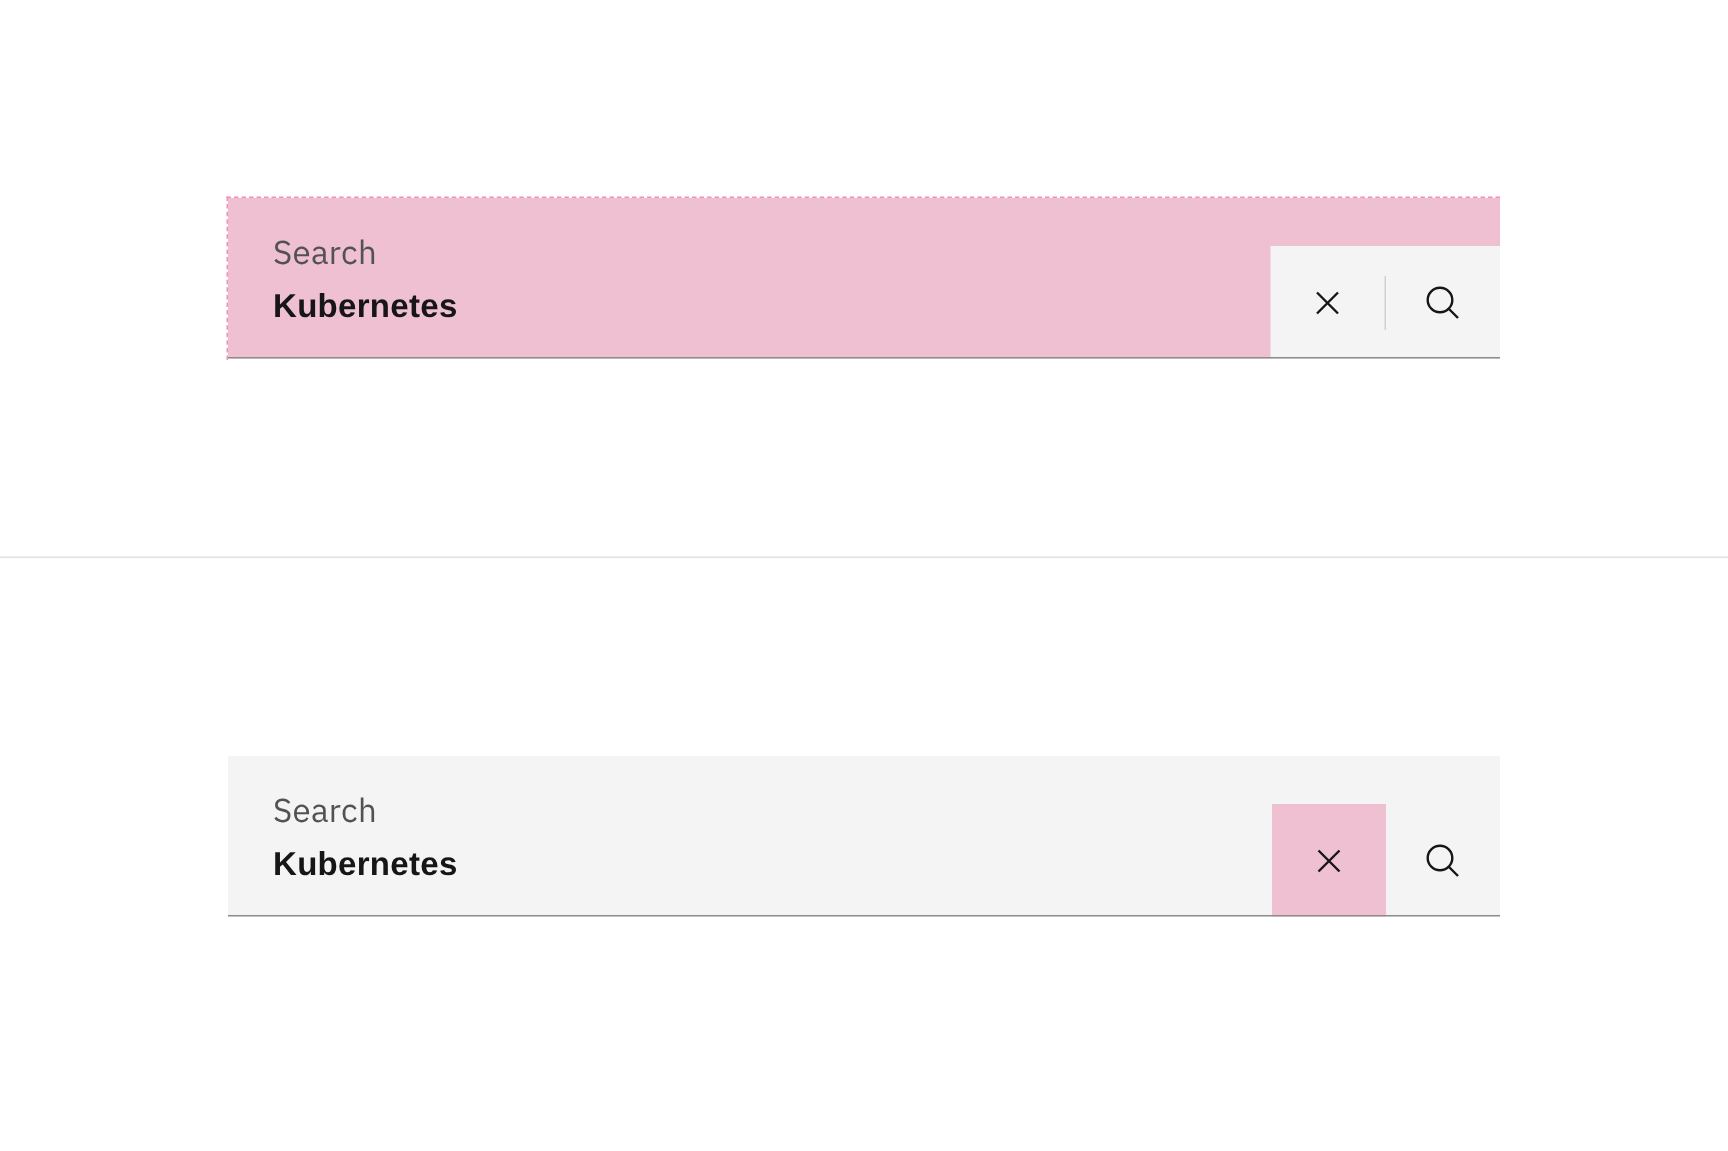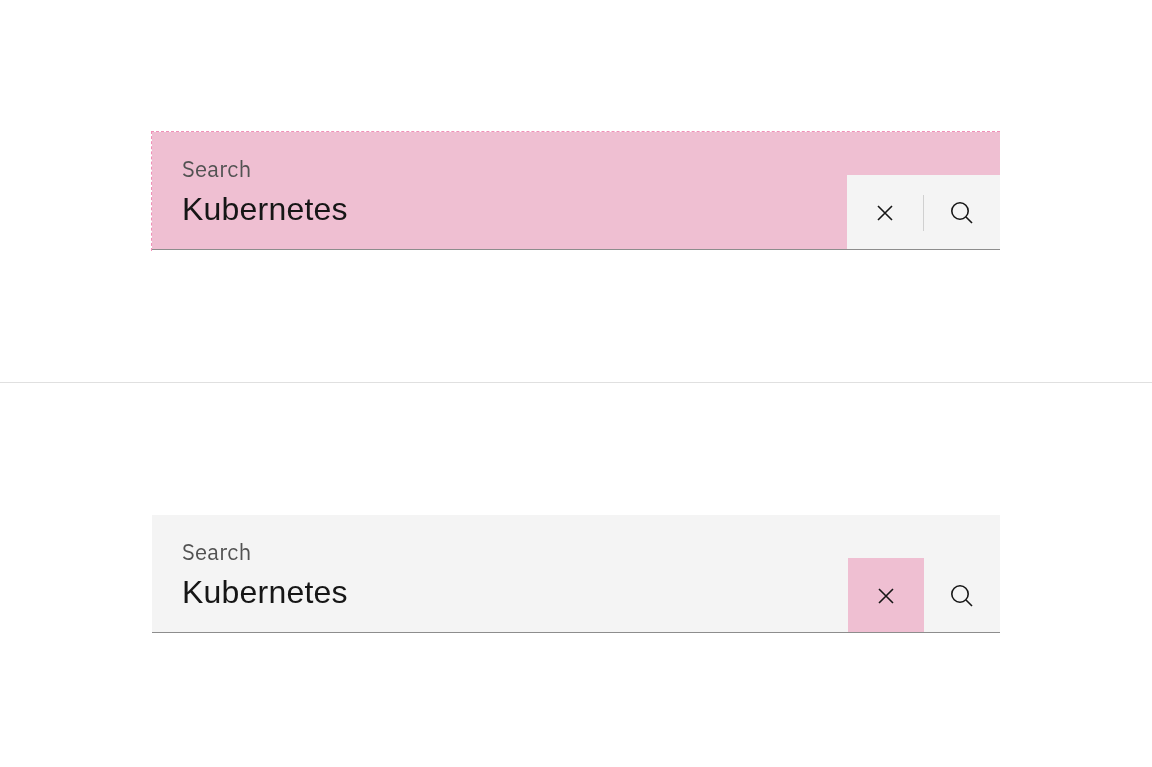--- a/index.html
+++ b/index.html
@@ -56,22 +56,22 @@
     padding: 22px 30px 22px 30px;
   }
   .search-label {
     font-size: 22px;
     font-weight: 400;
     letter-spacing: 0.2px;
     color: #525252;
     margin-bottom: 8px;
   }
   .search-value {
-    font-size: 32px;
-    font-weight: 400;
+    font-size: 22px;
+    font-weight: 700;
     letter-spacing: 0.2px;
     color: #161616;
     border: none;
     background: transparent;
     outline: none;
     width: 100%;
   }
   .actions-box {
     display: flex;
     align-items: center;

